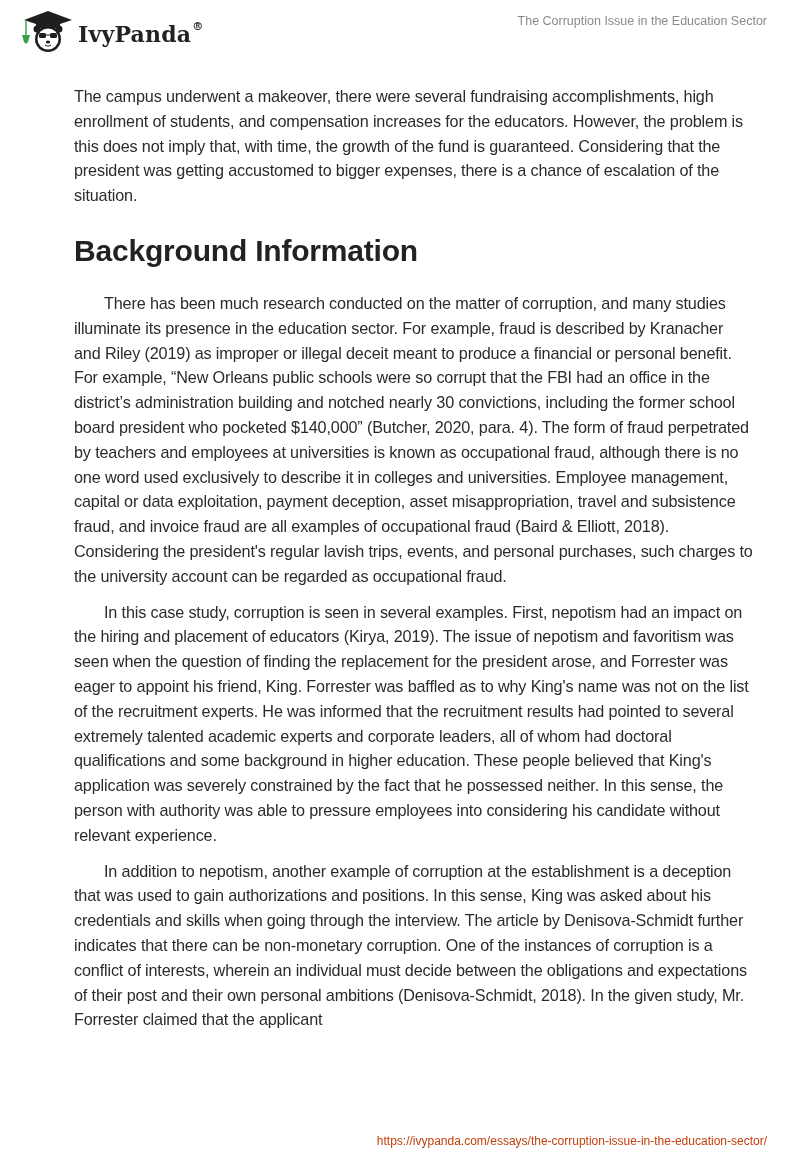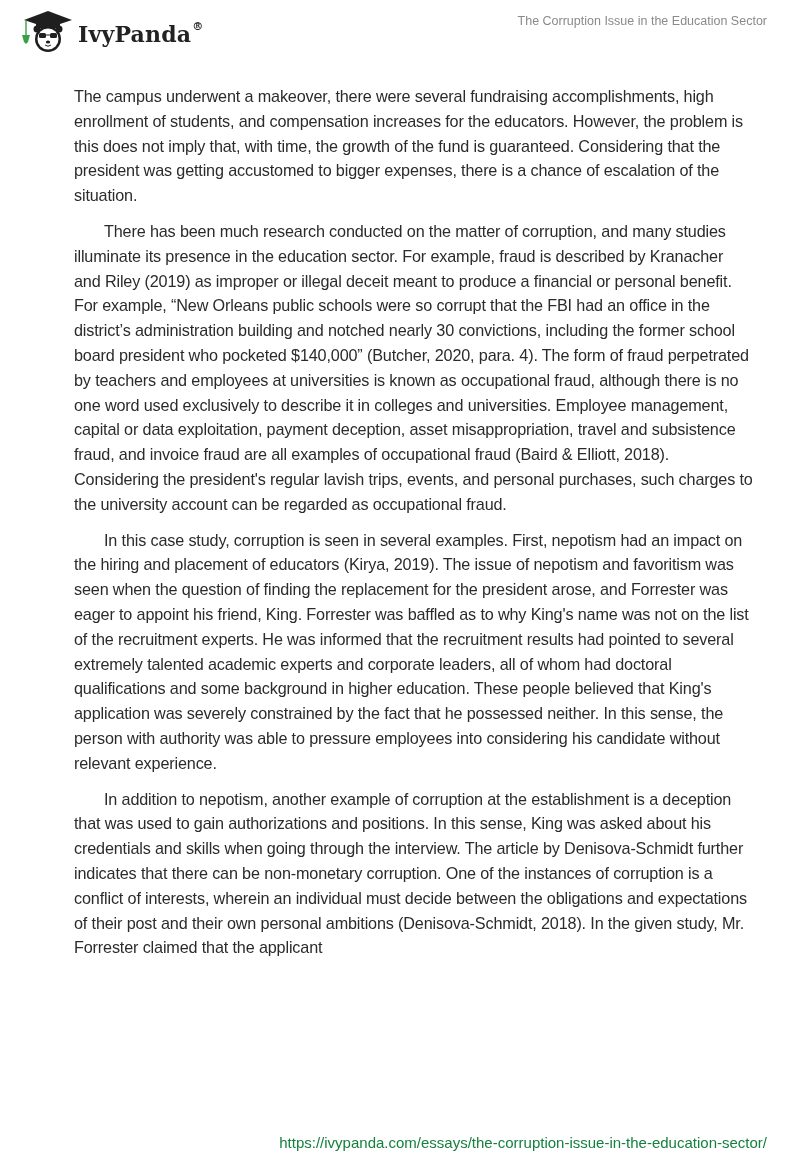--- a/index.html
+++ b/index.html
@@ -79,22 +79,22 @@
       font-weight: bold;
       color: #222;
       margin: 25px 0 22px 0;
       line-height: 36px;
       letter-spacing: -0.2px;
     }
     .footer-url {
       position: absolute;
       right: 33px;
       top: 1134px;
-      font-size: 15px;
-      color: #15803d;
+      font-size: 12px;
+      color: #c2410c;
       text-decoration: none;
     }
   </style>
 </head>
 <body>
 
 <div class="header">
   <div class="logo">
     <svg class="logo-icon" viewBox="0 0 56 46">
 
@@ -118,19 +118,20 @@
       <path d="M27,37 Q30,39.5 33,37" stroke="#1f1f1f" stroke-width="1" fill="none"></path>
     </svg>
     <span class="logo-text"><span>IvyPanda</span><span class="logo-reg">®</span></span>
   </div>
   <div class="doc-title">The Corruption Issue in the Education Sector</div>
 </div>
 
 <div class="content">
   <p>The campus underwent a makeover, there were several fundraising accomplishments, high enrollment of students, and compensation increases for the educators. However, the problem is this does not imply that, with time, the growth of the fund is guaranteed. Considering that the president was getting accustomed to bigger expenses, there is a chance of escalation of the situation.</p>
 
+  <h2>Background Information</h2>
 
   <p class="indent">There has been much research conducted on the matter of corruption, and many studies illuminate its presence in the education sector. For example, fraud is described by Kranacher and Riley (2019) as improper or illegal deceit meant to produce a financial or personal benefit. For example, “New Orleans public schools were so corrupt that the FBI had an office in the district’s administration building and notched nearly 30 convictions, including the former school board president who pocketed $140,000” (Butcher, 2020, para. 4). The form of fraud perpetrated by teachers and employees at universities is known as occupational fraud, although there is no one word used exclusively to describe it in colleges and universities. Employee management, capital or data exploitation, payment deception, asset misappropriation, travel and subsistence fraud, and invoice fraud are all examples of occupational fraud (Baird &amp; Elliott, 2018). Considering the president's regular lavish trips, events, and personal purchases, such charges to the university account can be regarded as occupational fraud.</p>
   <p class="indent">In this case study, corruption is seen in several examples. First, nepotism had an impact on the hiring and placement of educators (Kirya, 2019). The issue of nepotism and favoritism was seen when the question of finding the replacement for the president arose, and Forrester was eager to appoint his friend, King. Forrester was baffled as to why King's name was not on the list of the recruitment experts. He was informed that the recruitment results had pointed to several extremely talented academic experts and corporate leaders, all of whom had doctoral qualifications and some background in higher education. These people believed that King's application was severely constrained by the fact that he possessed neither. In this sense, the person with authority was able to pressure employees into considering his candidate without relevant experience.</p>
   <p class="indent">In addition to nepotism, another example of corruption at the establishment is a deception that was used to gain authorizations and positions. In this sense, King was asked about his credentials and skills when going through the interview. The article by Denisova-Schmidt further indicates that there can be non-monetary corruption. One of the instances of corruption is a conflict of interests, wherein an individual must decide between the obligations and expectations of their post and their own personal ambitions (Denisova-Schmidt, 2018). In the given study, Mr. Forrester claimed that the applicant</p>
 </div>
 
 <a class="footer-url">https://ivypanda.com/essays/the-corruption-issue-in-the-education-sector/</a>
 
 </body></html>

